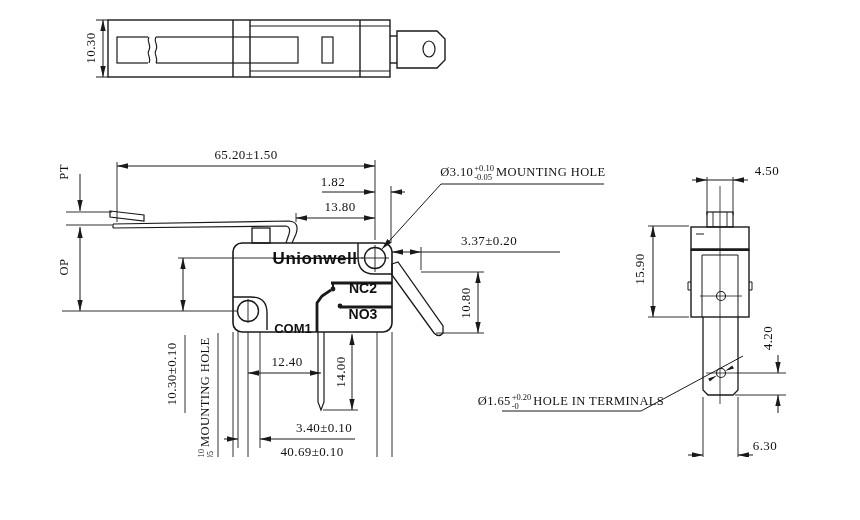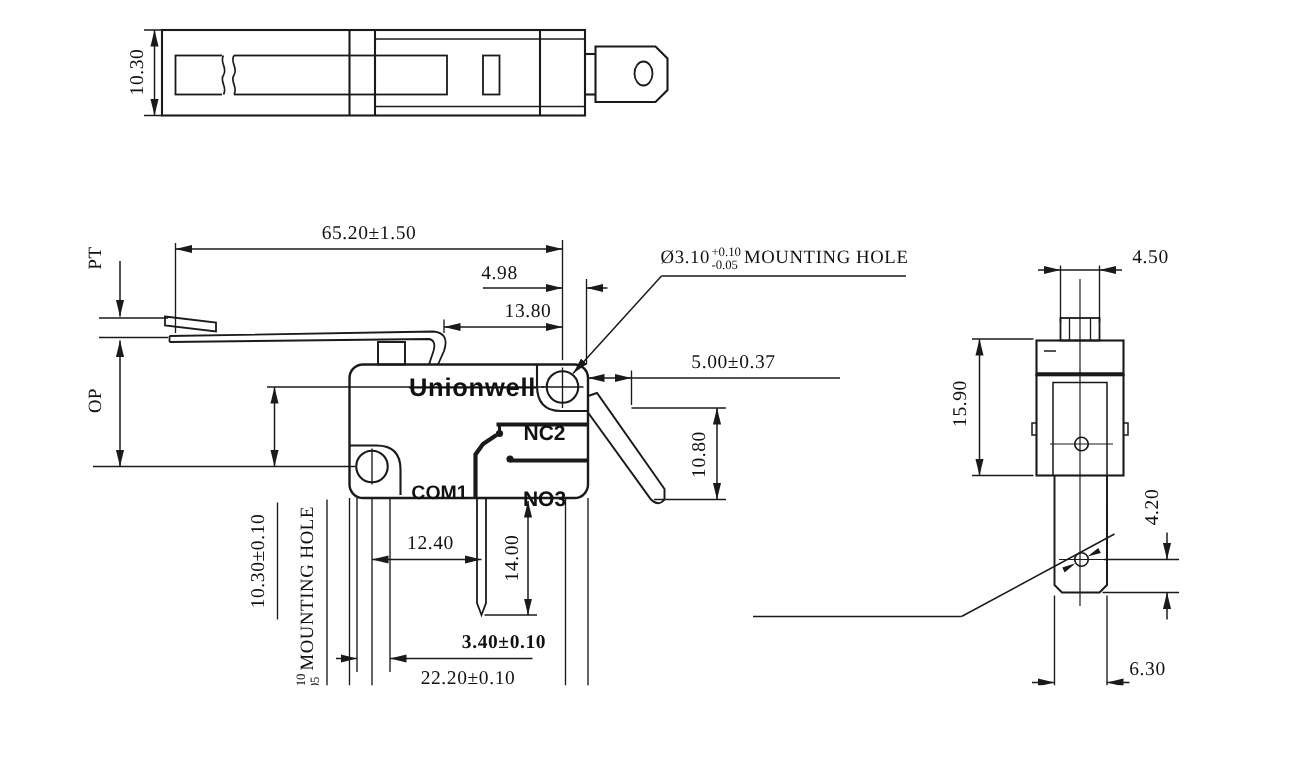--- a/index.html
+++ b/index.html
@@ -196,63 +196,73 @@
       <line x1="641" y1="411" x2="743" y2="356"></line>
       <polygon points="717,375.5 709.8,381.6 708.2,378.4" fill="#1a1a1a" stroke="none"></polygon>
       <polygon points="725,371 733.9,368.6 732.2,365.4" fill="#1a1a1a" stroke="none"></polygon>
     </g>
   </g>
 </svg>
 
 <div class="txt rot" style="left:91px;top:48px;">10.30</div>
 
 <div class="txt" style="left:246px;top:155px;">65.20±1.50</div>
-<div class="txt" style="left:333px;top:182px;">4.98</div>
-<div class="txt" style="left:352px;top:207px;">13.80</div>
+<div class="txt" style="left:333px;top:182px;">1.82</div>
+<div class="txt" style="left:340px;top:207px;">13.80</div>
 
 <div class="txt sm" style="left:523px;top:172px;">
   <span class="tolrow callout">
     <span>Ø3.10</span>
     <span class="tolstack">
       <span>+0.10</span>
       <span>-0.05</span>
     </span>
     <span>MOUNTING HOLE</span>
   </span>
 </div>
 
-<div class="txt" style="left:489px;top:241px;">5.00±0.37</div>
+<div class="txt" style="left:489px;top:241px;">3.37±0.20</div>
 <div class="txt rot" style="left:466px;top:303px;">10.80</div>
 
 <div class="txt rot sm" style="left:64px;top:172px;">PT</div>
 <div class="txt rot sm" style="left:64px;top:267px;">OP</div>
 
 <div class="txt brand" style="left:291px;top:259px;margin-left:24px;">Unionwell</div>
 <div class="txt sans" style="left:293px;top:328px;">COM1</div>
 <div class="txt sans nc" style="left:363px;top:288px;">NC2</div>
-<div class="txt sans nc" style="left:363px;top:314px;margin-top:18px;">NO3</div>
+<div class="txt sans nc" style="left:363px;top:314px;">NO3</div>
 
 <div class="txt rot" style="left:172px;top:374px;">10.30±0.10</div>
 
 <div class="txt rot sm" style="left:205px;top:420px;">
   <span class="tolrow">
     <span>Ø3.10</span>
     <span class="tolstack">
       <span>+0.10</span>
       <span>-0.05</span>
     </span>
     <span>MOUNTING HOLE</span>
   </span>
 </div>
 
 <div class="txt" style="left:287px;top:362px;">12.40</div>
 <div class="txt rot" style="left:341px;top:372px;">14.00</div>
-<div class="txt" style="left:336px;top:428px;font-weight:bold;">3.40±0.10</div>
-<div class="txt" style="left:312px;top:452px;">22.20±0.10</div>
+<div class="txt" style="left:324px;top:428px;">3.40±0.10</div>
+<div class="txt" style="left:312px;top:452px;">40.69±0.10</div>
 <div class="txt" style="left:311px;top:475px;">27.80</div>
 
 <div class="txt" style="left:767px;top:171px;">4.50</div>
 <div class="txt rot" style="left:640px;top:269px;">15.90</div>
 <div class="txt rot" style="left:768px;top:338px;">4.20</div>
 <div class="txt" style="left:765px;top:446px;">6.30</div>
 
+<div class="txt sm" style="left:571px;top:401px;">
+  <span class="tolrow">
+    <span>Ø1.65</span>
+    <span class="tolstack">
+      <span>+0.20</span>
+      <span>-0</span>
+    </span>
+    <span>HOLE IN TERMINALS</span>
+  </span>
+</div>
 
 </div>
 
 </body></html>

